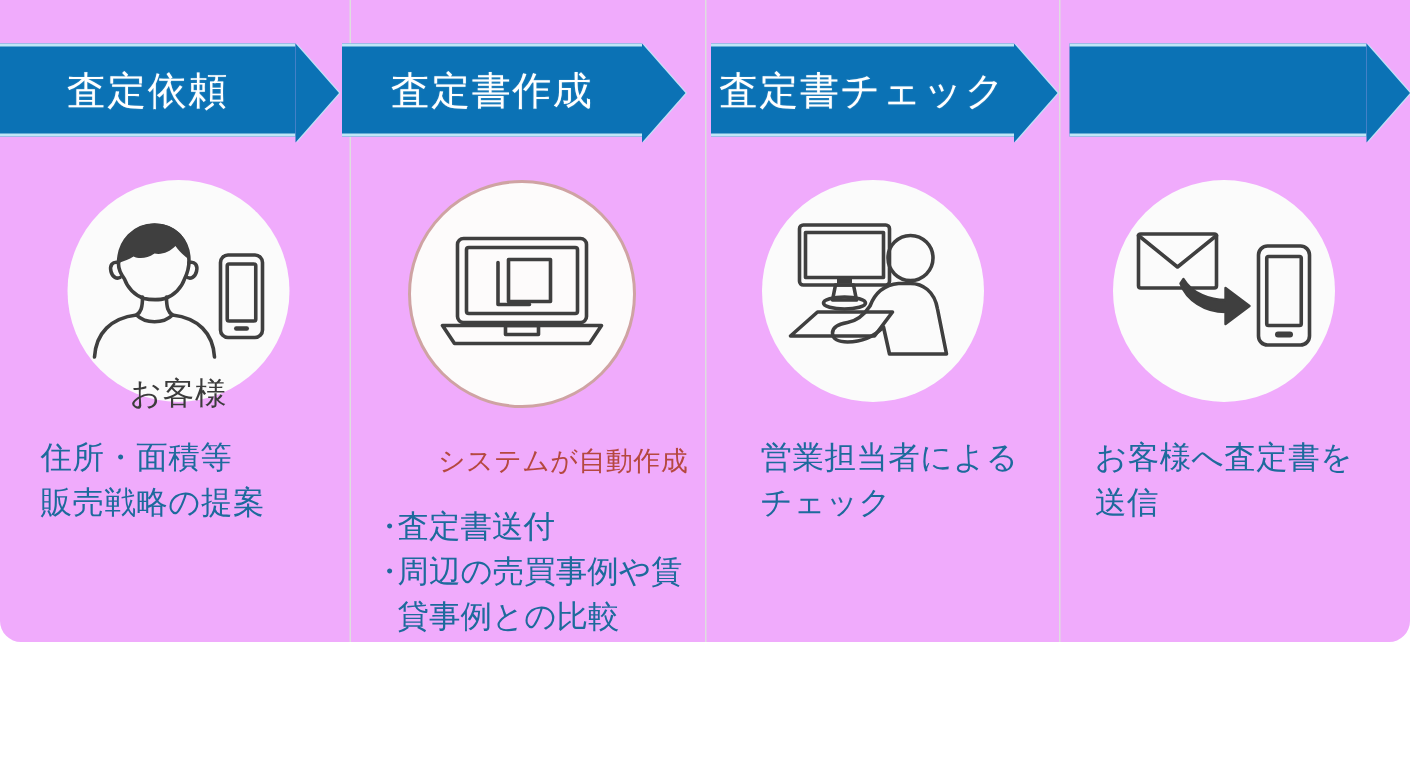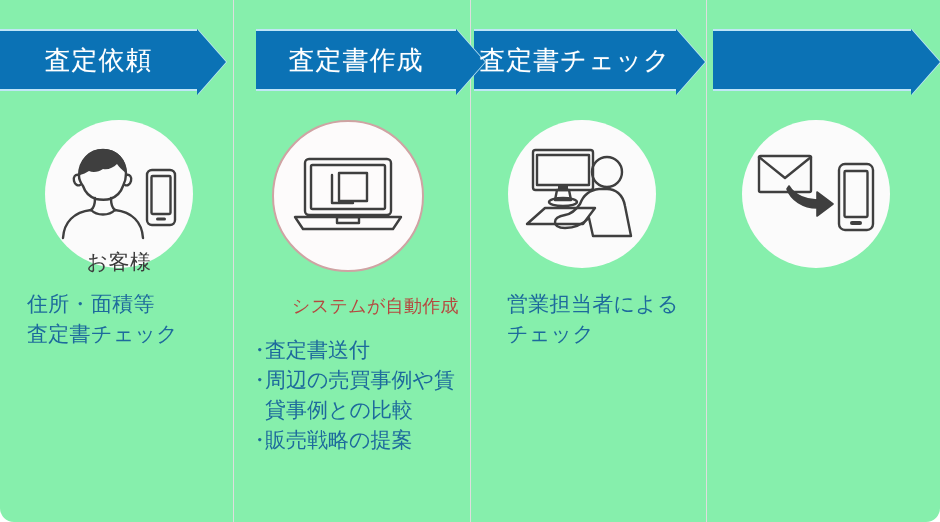--- a/index.html
+++ b/index.html
@@ -6,25 +6,24 @@
     margin: 0;
     padding: 0;
     background: #ffffff;
   }
   body {
     font-family: "Liberation Sans", "DejaVu Sans", sans-serif;
   }
   #stage {
     position: relative;
     width: 940px;
-    height: 522px;
-    background: #86efac;
+    height: 428px;
+    background: #f0abfc;
     overflow: hidden;
     border-radius: 0 0 14px 14px;
-    font-family: Liberation Mono, monospace;
   }
 
   
   .divider {
     position: absolute;
     top: 0;
     width: 1px;
     height: 522px;
     background: #dedede;
   }
@@ -90,21 +89,21 @@
     top: -2px;
     width: 0;
     height: 0;
     border-top: 33px solid transparent;
     border-bottom: 33px solid transparent;
     border-left: 0px solid transparent;
     z-index: 4;
   }
 
   .chev-wrap.w1 { left: 0px;   width: 197px; }
-  .chev-wrap.w2 { left: 256px; width: 200px; text-align: center; }
+  .chev-wrap.w2 { left: 228px; width: 200px; text-align: center; }
   .chev-wrap.w3 { left: 474px; width: 202px; }
   .chev-wrap.w4 { left: 713px; width: 198px; }
 
   
   .icon-circle {
     position: absolute;
     top: 120px;
     width: 148px;
     height: 148px;
     border-radius: 50%;
@@ -220,21 +219,21 @@
 
       <rect x="88" y="28" width="28" height="55" rx="5" ry="5"></rect>
       <rect x="92.5" y="34" width="19" height="38" rx="1.2" ry="1.2"></rect>
       <rect x="97" y="75.5" width="10" height="3" rx="1.5" ry="1.5" fill="#3f3f3f" stroke="none"></rect>
     </svg>
   </div>
   <div class="customer-label">お客様</div>
 
   <div class="body-text bt1">
     <div style="white-space:pre-line">住所・面積等
-査定書チェック</div>
+販売戦略の提案</div>
   </div>
 
   <div class="chev-wrap w2">
     <div class="chev notched">
       <span class="label">査定書作成</span>
       <span class="tip-hi"></span>
       <span class="tip"></span>
     </div>
   </div>
 
@@ -318,14 +317,18 @@
 
       <path d="M34 40 C40 50 52 54 62 54 L62 46 L78 58 L62 70 L62 62
                C48 62 36 54 32 43 Z" fill="#3f3f3f" stroke="#3f3f3f" stroke-width="1.6"></path>
 
       <rect x="84" y="18" width="34" height="66" rx="6" ry="6"></rect>
       <rect x="89.5" y="25" width="23" height="46" rx="1.2" ry="1.2"></rect>
       <rect x="95" y="75" width="12" height="4" rx="2" ry="2" fill="#3f3f3f" stroke="none"></rect>
     </svg>
   </div>
 
+  <div class="body-text bt4">
+    <div style="white-space:pre-line">お客様へ査定書を
+送信</div>
+  </div>
 
 </div>
 
 </body></html>

